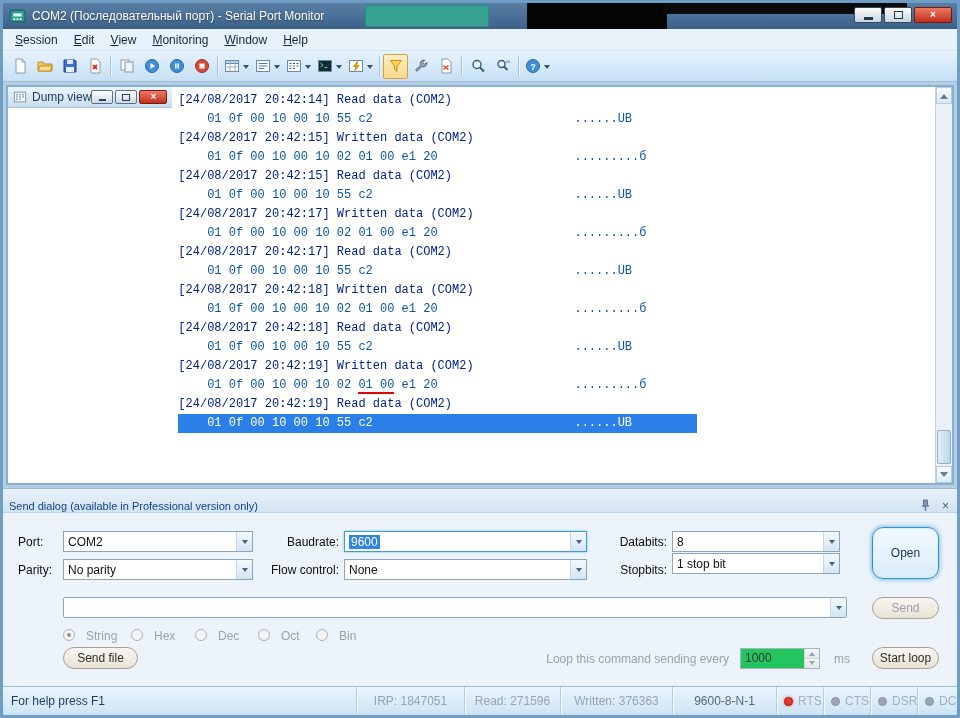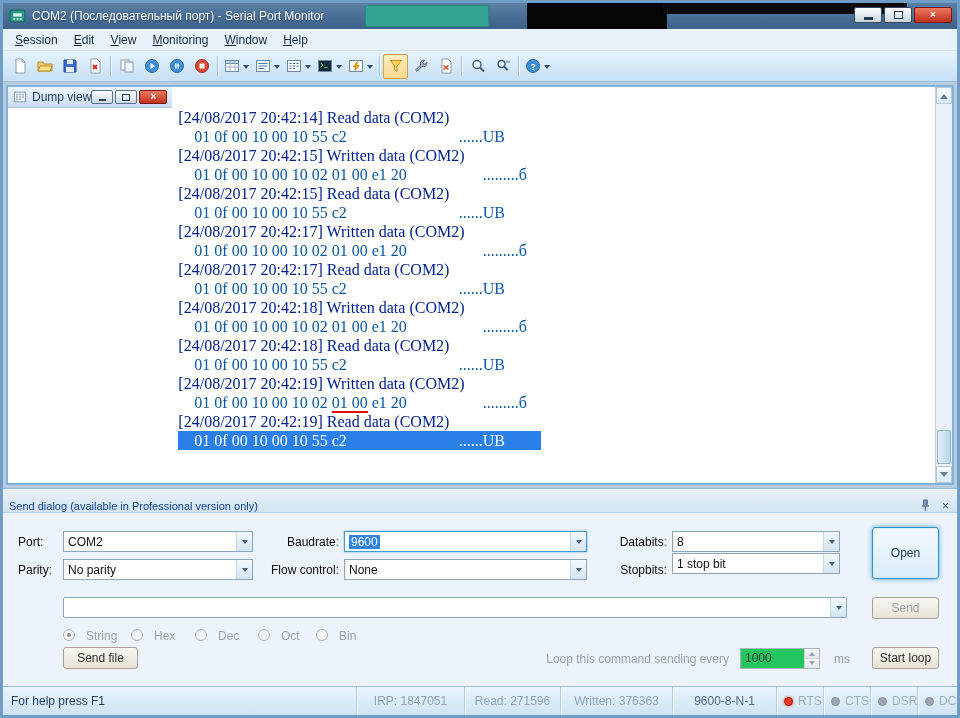--- a/index.html
+++ b/index.html
@@ -39,21 +39,21 @@
 .child-titlebar{height:21px;background:linear-gradient(#ecf5fd,#cadef0);border-bottom:1px solid #a6c6de;display:flex;align-items:center;padding:0 5px;font-size:12px;color:#1d3a57;flex:none}
 .child-titlebar .ct-icon{width:14px;height:14px;margin-right:5px}
 .child-titlebar .ct-icon svg{width:14px;height:14px;display:block}
 .ct-title{flex:1;white-space:nowrap}
 .capset-child{display:flex;gap:2px}
 .cap-sm{width:22px;height:14px;border:1px solid #56728c;border-radius:2px;background:linear-gradient(#fefefe,#ccd8e4);display:flex;align-items:center;justify-content:center;color:#23405c;font-size:9px;line-height:1}
 .cap-sm.close{width:28px;background:linear-gradient(#ee7a62,#c0301c);border-color:#78170c;color:#fff;font-weight:bold;font-size:10px}
 .gm-sm{width:7px;height:2px;background:#23405c;margin-top:6px}
 .gx-sm{width:8px;height:7px;border:1.5px solid #23405c}
 .dump{flex:1;position:relative;background:#fff;overflow:hidden}
-.dump-text{position:absolute;top:21px;left:6px;right:18px;font-family:Liberation Serif, serif;font-size:16px;line-height:19px;white-space:pre;color:#0b57a0}
+.dump-text{position:absolute;top:4px;left:6px;right:18px;font-family:Liberation Mono, monospace;font-size:12px;line-height:19px;white-space:pre;color:#0b57a0}
 .log-line{height:19px}
 .log-header{color:#002189}
 .log-data{color:#0b57a0;display:inline-block}
 .log-data.selected{background:#2b7fe8;color:#fff}
 .hex-marked{border-bottom:2.5px solid #e00808;padding-bottom:0}
 
 
 .vscroll{position:absolute;top:0;right:0;bottom:0;width:17px;background:#eaf1f8;border-left:1px solid #c2d2e0}
 .vs-btn{position:absolute;left:0;right:0;height:17px;background:linear-gradient(#f6fafd,#dcebf7);border:1px solid #b4cbde;display:flex;align-items:center;justify-content:center}
 .vs-btn.up{top:0}
@@ -71,21 +71,21 @@
 .sp-close{font-size:12px;color:#3e5d7a;line-height:1;padding:0 2px}
 .sp-body{position:relative;height:179px}
 .lbl{position:absolute;font-size:12px;color:#0d0d0d;white-space:nowrap}
 .lbl.r{text-align:right}
 .combo{position:absolute;height:21px;background:#fff;border:1px solid #8aa5bc;display:flex;align-items:stretch;font-size:12px;color:#111}
 .combo .val{flex:1;display:flex;align-items:center;padding:0 4px;white-space:nowrap;overflow:hidden}
 .combo .arrow{width:16px;border-left:1px solid #c6d6e4;background:linear-gradient(#f3f9fd,#d3e5f3);display:flex;align-items:center;justify-content:center;flex:none}
 .combo .arrow i{width:0;height:0;border:3.5px solid transparent;border-top:4.5px solid #44617e;margin-top:4px}
 .combo.focused{border-color:#3c9fd0;box-shadow:0 0 2px rgba(70,160,215,.7)}
 .sel-text{background:#2f85e0;color:#fff;padding:0 2px}
-.btn{position:absolute;border:1px solid #a9a294;border-radius:3px;background:linear-gradient(#f8f6f1,#e8e3d6);font-size:12px;color:#2e2e2e;display:flex;align-items:center;justify-content:center}
+.btn{position:absolute;border:1px solid #a9a294;border-radius:11px;background:linear-gradient(#f8f6f1,#e8e3d6);font-size:12px;color:#2e2e2e;display:flex;align-items:center;justify-content:center}
 .btn.disabled{color:#9aa1a9}
 .btn.open-btn{border-color:#2f94c8;background:linear-gradient(#f3faff,#d9ecf9);box-shadow:0 0 5px rgba(64,160,216,.9),inset 0 0 0 1px #d9eefb;color:#17344e}
 .radio-group{position:absolute;left:0;top:116px;height:16px;width:100%}
 .radio{position:absolute;display:flex;align-items:flex-start;gap:11px;font-size:12px;color:#9aa2aa;white-space:nowrap}
 .radio .rc{width:12px;height:12px;border-radius:50%;border:1px solid #aab2ba;background:#f5f5f5;position:relative;flex:none}
 .radio.sel .rc::after{content:'';position:absolute;left:3px;top:3px;right:3px;bottom:3px;border-radius:50%;background:#8b939b}
 .loop-label{position:absolute;left:440px;width:286px;top:139px;text-align:right;font-size:12px;color:#9aa1a9;white-space:nowrap}
 .ms-label{position:absolute;left:831px;top:139px;font-size:12px;color:#9aa1a9}
 .spin{position:absolute;left:737px;top:135px;width:80px;height:21px;background:#22c55e;border:1px solid #aab2ba;display:flex}
 .spin .sv{flex:1;padding:2px 4px;font-size:12px;color:#333}

